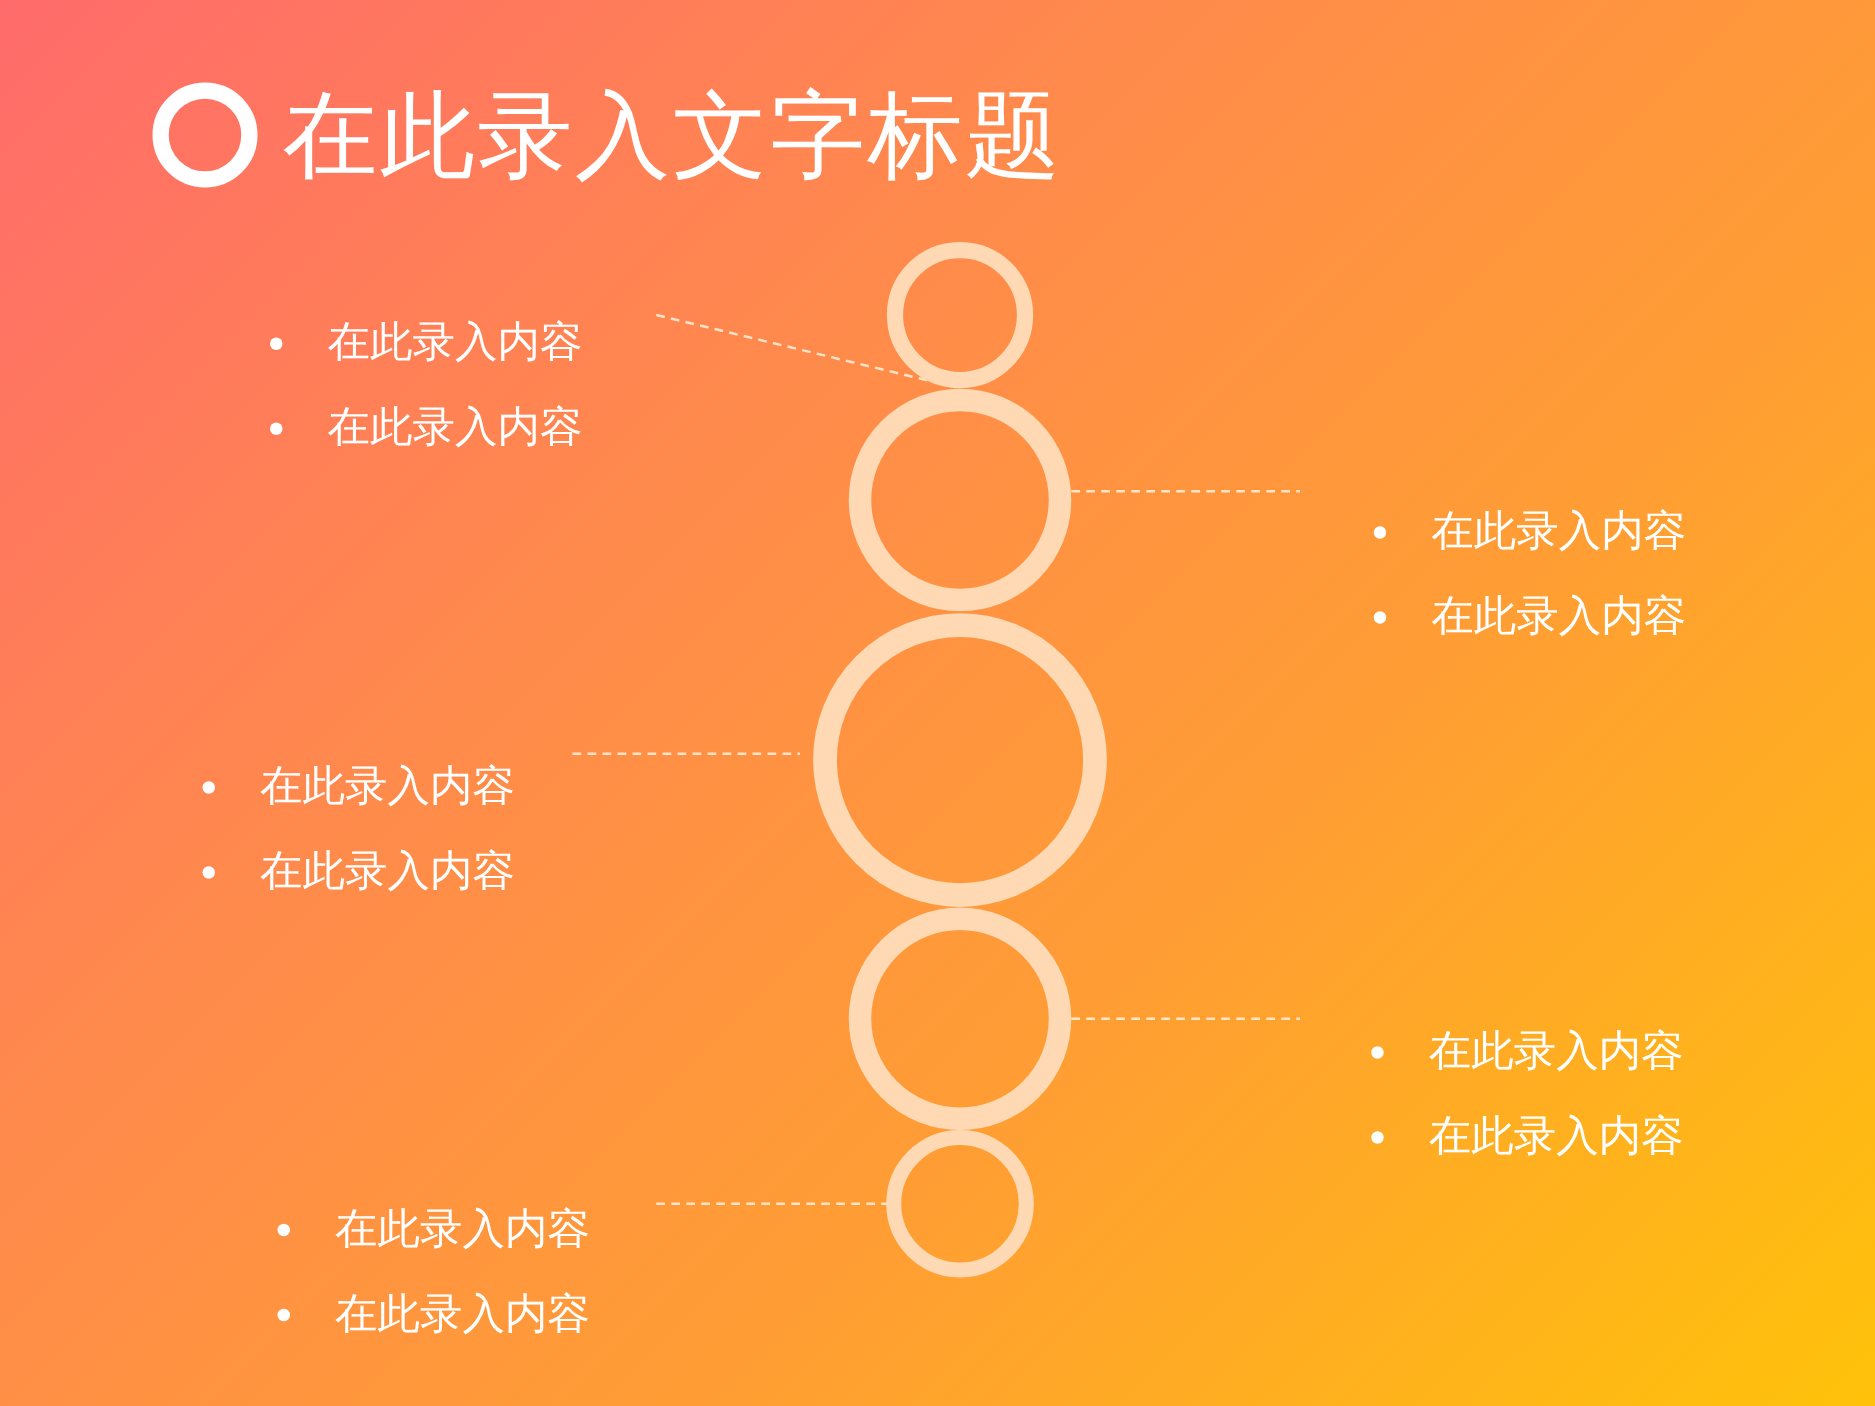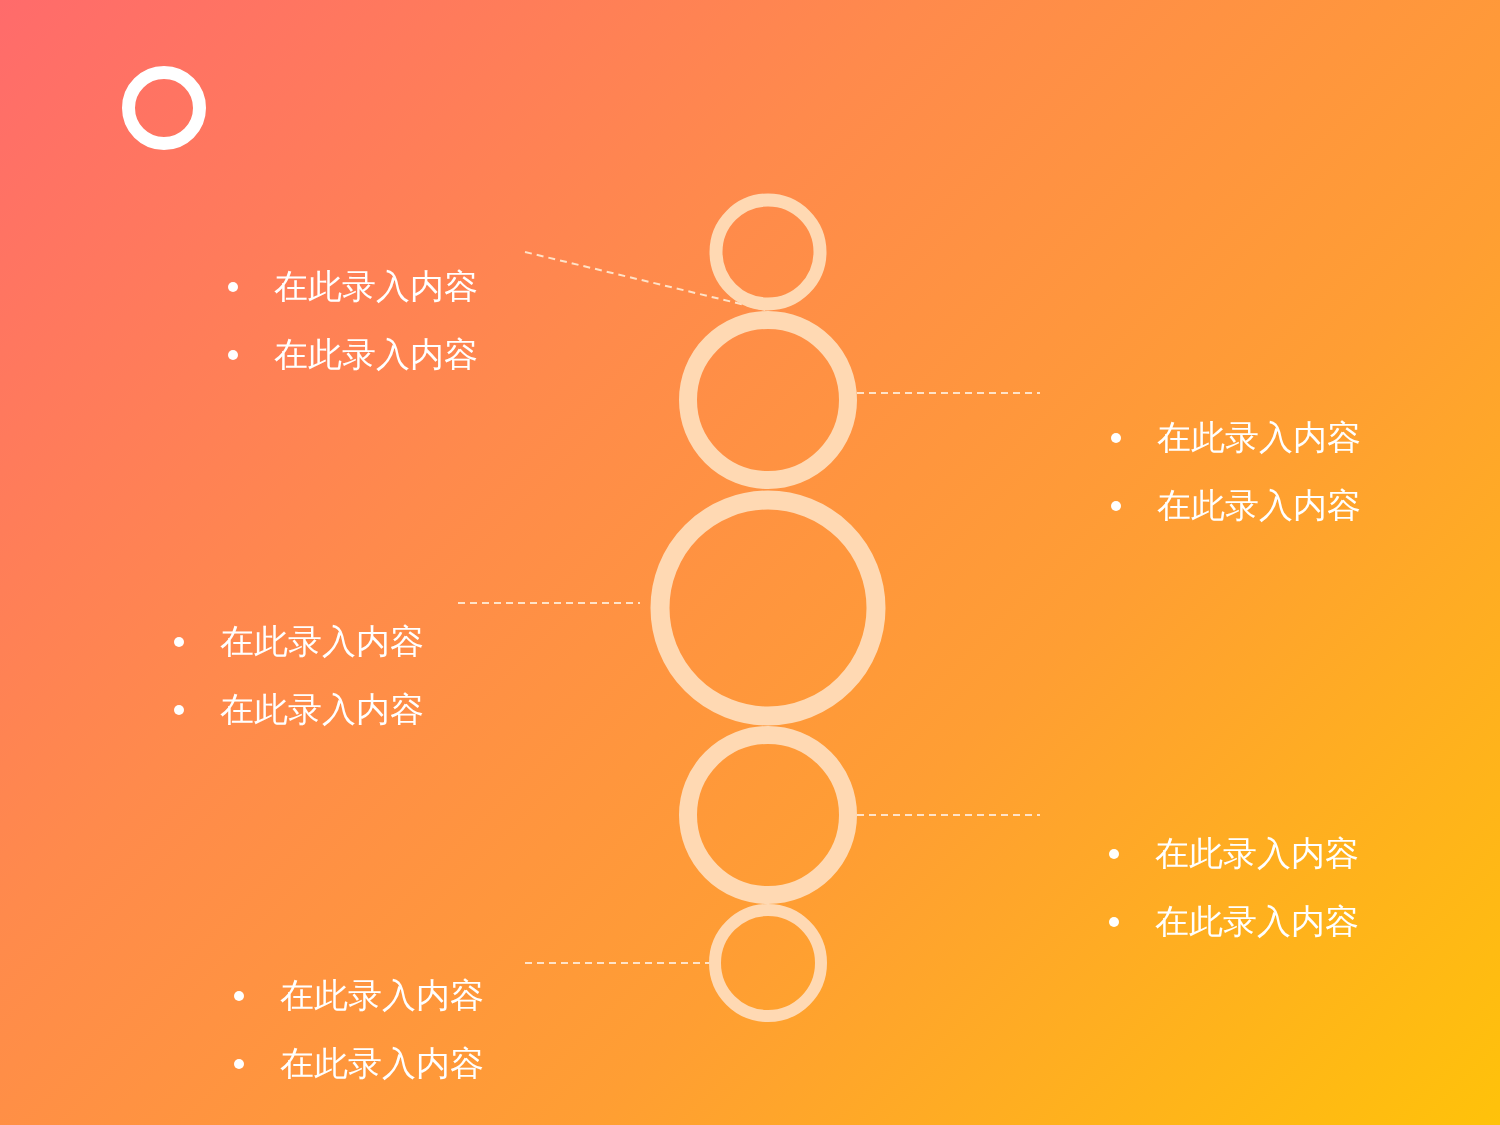--- a/index.html
+++ b/index.html
@@ -17,36 +17,37 @@
       width: 58px; height: 58px; border-radius: 50%;
       border: 13px solid #ffffff; box-sizing: content-box;
       margin-right: 20px;
     }
     .title-text {
       font-size: 76px; line-height: 1; letter-spacing: 2px; color: #fff;
       font-weight: normal;
     }
     svg.diagram { position: absolute; left: 0; top: 0; }
     .bullets {
-      position: absolute; margin: 12px; padding: 0; list-style: none;
+      position: absolute; margin: 0; padding: 0; list-style: none;
     }
     .bullets li {
       position: relative; height: 68px; line-height: 68px;
       font-size: 34px; padding-left: 46px; white-space: nowrap;
     }
     .bullets li .dot {
       position: absolute; left: 0; top: 30px; width: 10px; height: 10px;
       border-radius: 50%; background: #fff;
     }
   </style>
 </head>
 <body>
 
 <div class="title-wrap">
   <div class="title-ring"></div>
+  <div class="title-text">在此录入文字标题</div>
 </div>
 
 <svg class="diagram" width="1500" height="1125" viewBox="0 0 1500 1125">
   <g stroke="#ffe3c8" stroke-width="2" stroke-dasharray="7 5" fill="none">
     <line x1="525" y1="252" x2="766" y2="310"></line>
     <line x1="857" y1="393" x2="1040" y2="393"></line>
     <line x1="458" y1="603" x2="640" y2="603"></line>
     <line x1="857" y1="815" x2="1040" y2="815"></line>
     <line x1="525" y1="963" x2="710" y2="963"></line>
   </g>

